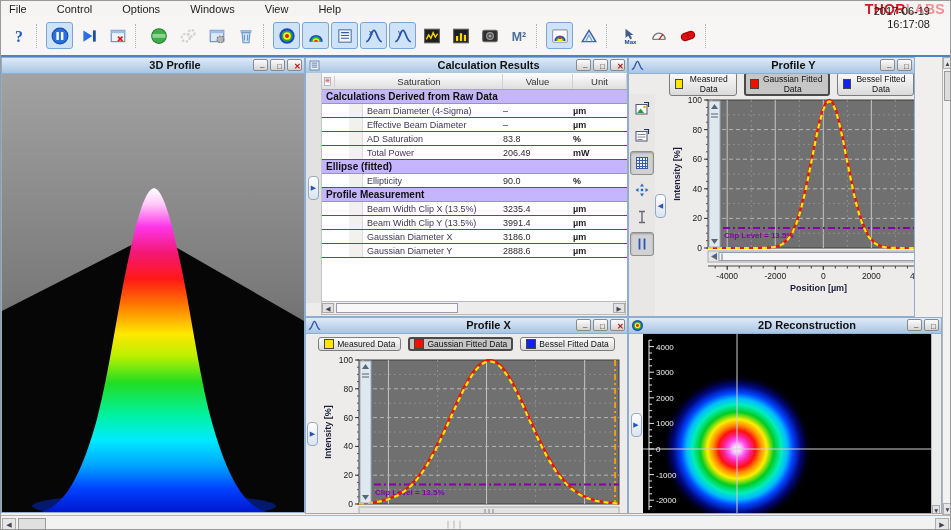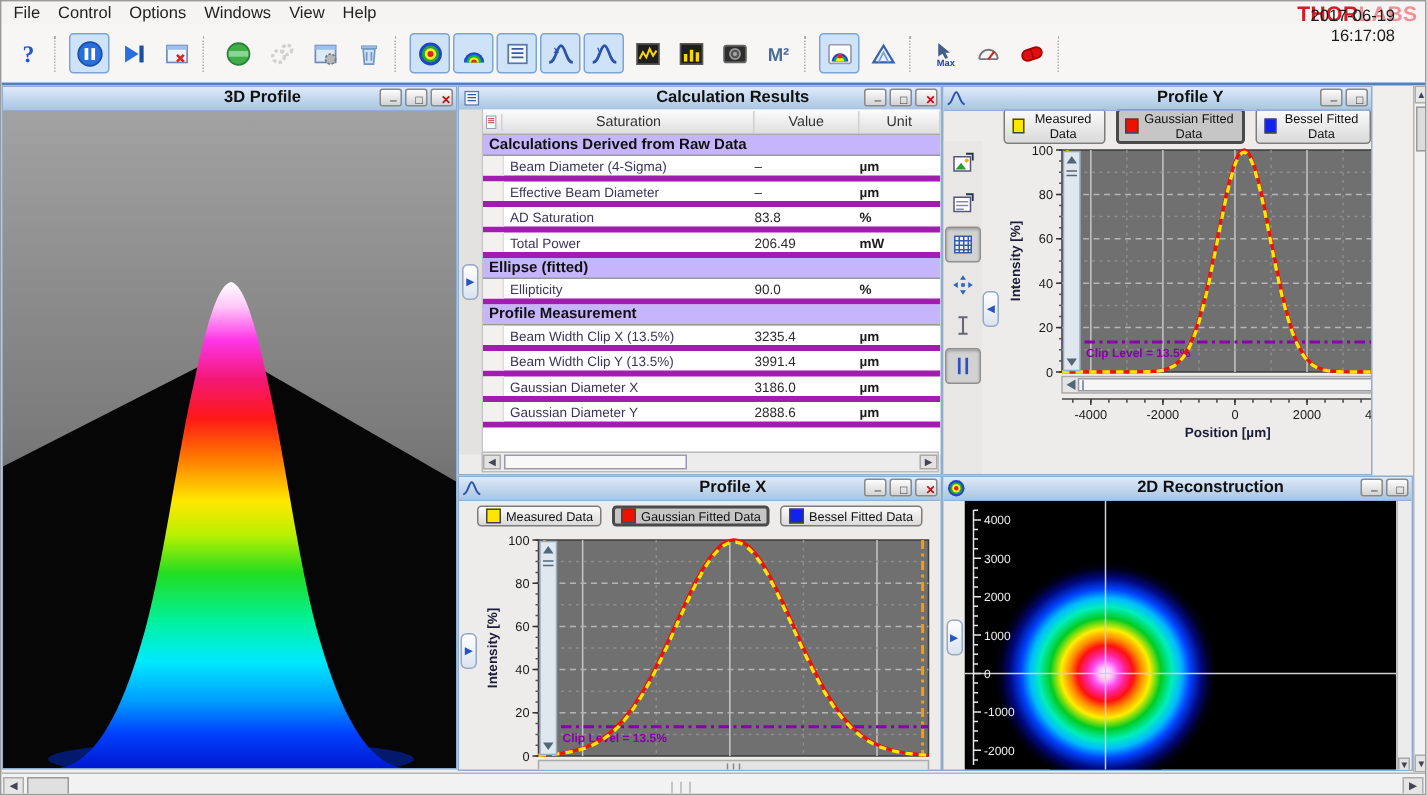--- a/index.html
+++ b/index.html
@@ -30,21 +30,21 @@
   #panel-py{left:627px;top:56px;width:287px;height:260px;}
   #panel-px{left:304px;top:316px;width:323px;height:197px;}
   #panel-2d{left:627px;top:316px;width:314px;height:197px;}
   
   .calc-body{position:absolute;top:15px;left:0;right:0;bottom:13px;display:flex;}
   .calc-gutter{width:15px;display:flex;align-items:center;justify-content:center;background:#e4e2e0;}
   .expander{width:11px;height:24px;border:1px solid #93a9c4;border-radius:4px;background:linear-gradient(#ffffff,#d9e4f0);font-size:7px;color:#2a52c0;padding:0;display:flex;align-items:center;justify-content:center;}
   .calc-table{flex:1;background:#fff;border-left:1px solid #c4c4c4;font-size:9px;overflow:hidden;}
   .chead{display:grid;grid-template-columns:14px auto 70px 54px;height:16px;align-items:center;background:linear-gradient(#fdfdfd,#dedede);border-bottom:1px solid #a8a8a8;color:#333;font-size:9.5px;}
   .chead span{text-align:center;border-right:1px solid #d0d0d0;line-height:15px;}
-  .crow{display:grid;grid-template-columns:14px auto 70px 54px;height:13px;align-items:center;border-bottom:4px solid #a21caf;color:#222;}
+  .crow{display:grid;grid-template-columns:14px auto 70px 54px;height:13px;align-items:center;border-bottom:1px solid #a21caf;color:#222;padding-left:27px;}
   .crow .cm{background:#f2f1f0;height:100%;border-right:1px solid #ddd;}
   .crow .cp{padding-left:4px;color:#3d3556;}
   .crow .cv{color:#2a2a2a;}
   .crow .cu{font-weight:bold;color:#1c1c1c;}
   .crow.section{display:block;background:#c4b5fd;font-weight:bold;color:#111;font-size:10px;line-height:13px;padding-left:4px;border-bottom:1px solid #9a9a9a;}
   .calc-hscroll{position:absolute;left:15px;right:1px;bottom:1px;height:12px;background:#ececec;border:1px solid #bbb;display:flex;align-items:center;font-size:7px;color:#555;}
   .sb-thumb{flex:0 0 120px;height:8px;background:#f8f8f8;border:1px solid #99a;margin-left:2px;}
   .sb-fill{flex:1;}
   .sb-btn{width:12px;text-align:center;line-height:10px;background:#e2e2e2;border:1px solid #aaa;height:10px;font-size:6.5px;color:#445;padding:0;}
   
@@ -75,21 +75,21 @@
   .vscroll{position:absolute;left:941px;top:56px;width:10px;height:458px;background:#f2f2f2;border-left:1px solid #b5b5b5;}
   .vscroll .arrow{position:absolute;left:0;width:9px;height:12px;font-size:6.5px;line-height:11px;text-align:center;color:#445;background:#e6e6e6;border:1px solid #adadad;box-sizing:border-box;padding:0;}
   .vscroll .thumb{position:absolute;left:1px;top:14px;width:7px;height:28px;background:#dcdcdc;border:1px solid #9a9a9a;}
 </style>
 </head>
 <body>
 
 <div id="app">
 
   <div class="menubar">
-    <span class="menu-items" style="display:flex;">
+    <span class="menu-items" style="display:flex;gap:18px;">
         <span class="menu-item">File</span>
         <span class="menu-item">Control</span>
         <span class="menu-item">Options</span>
         <span class="menu-item">Windows</span>
         <span class="menu-item">View</span>
         <span class="menu-item">Help</span>
       </span>
     <span class="logo">
       <span class="p1">THOR</span><span class="p2">LABS</span>
     </span>

